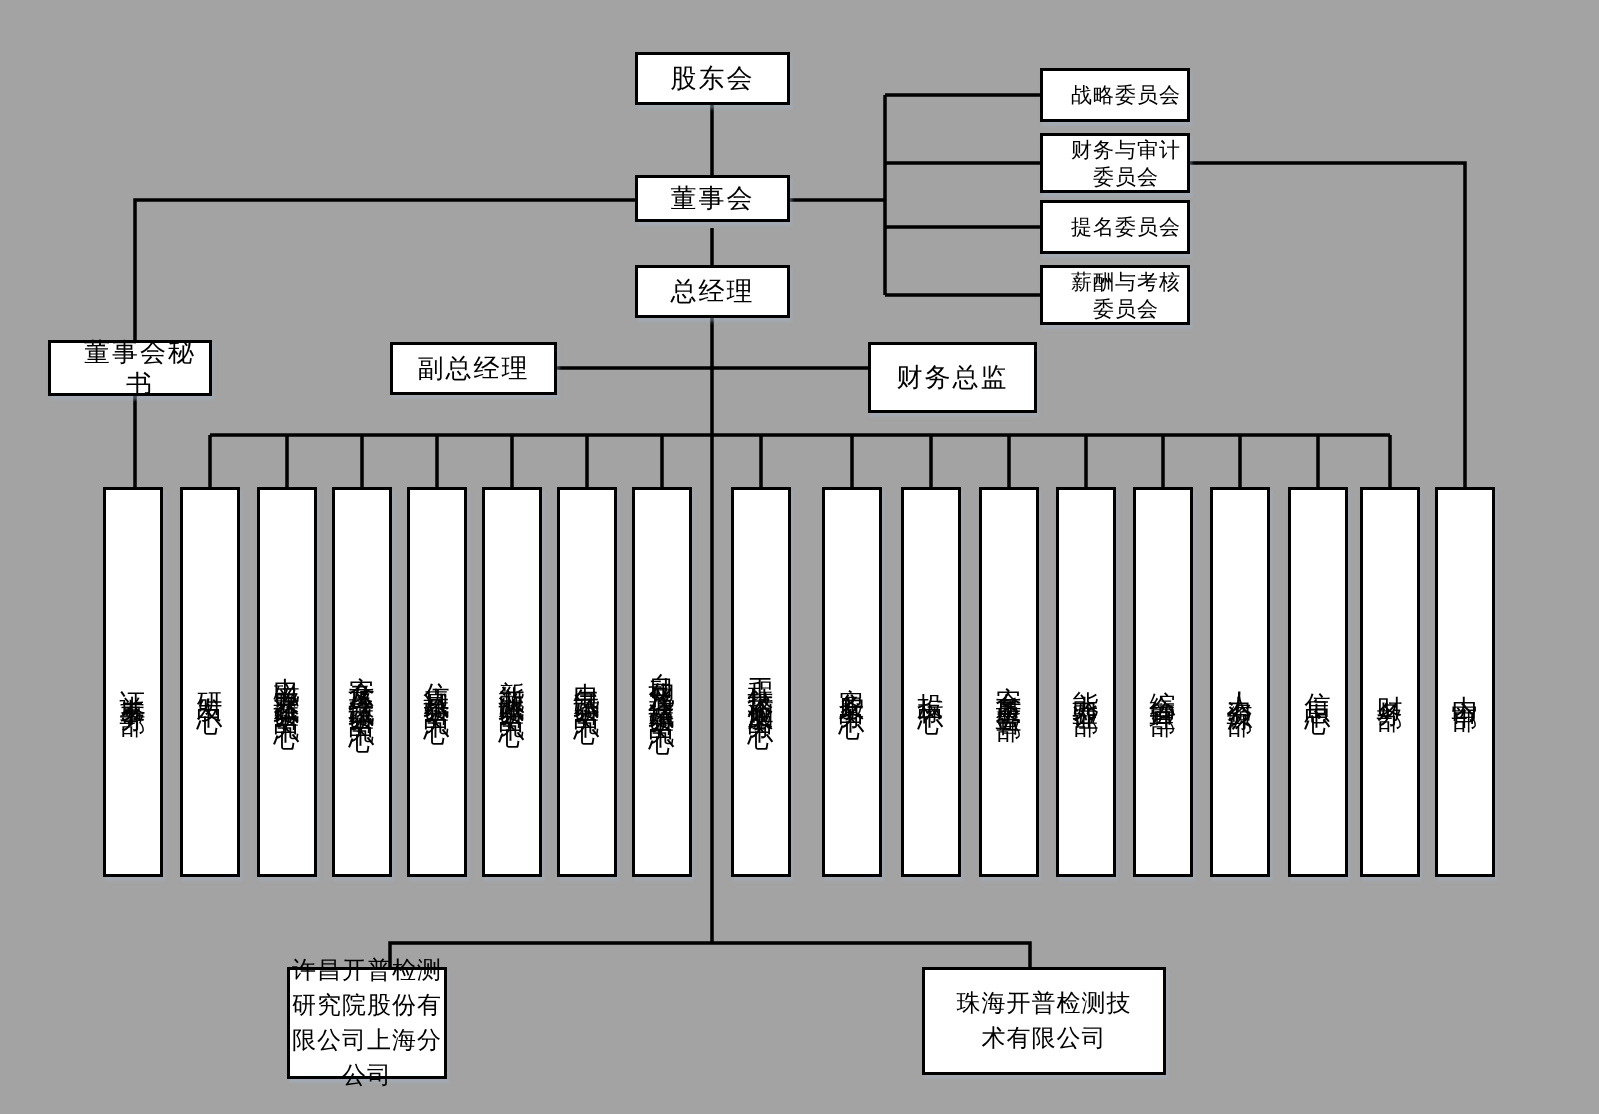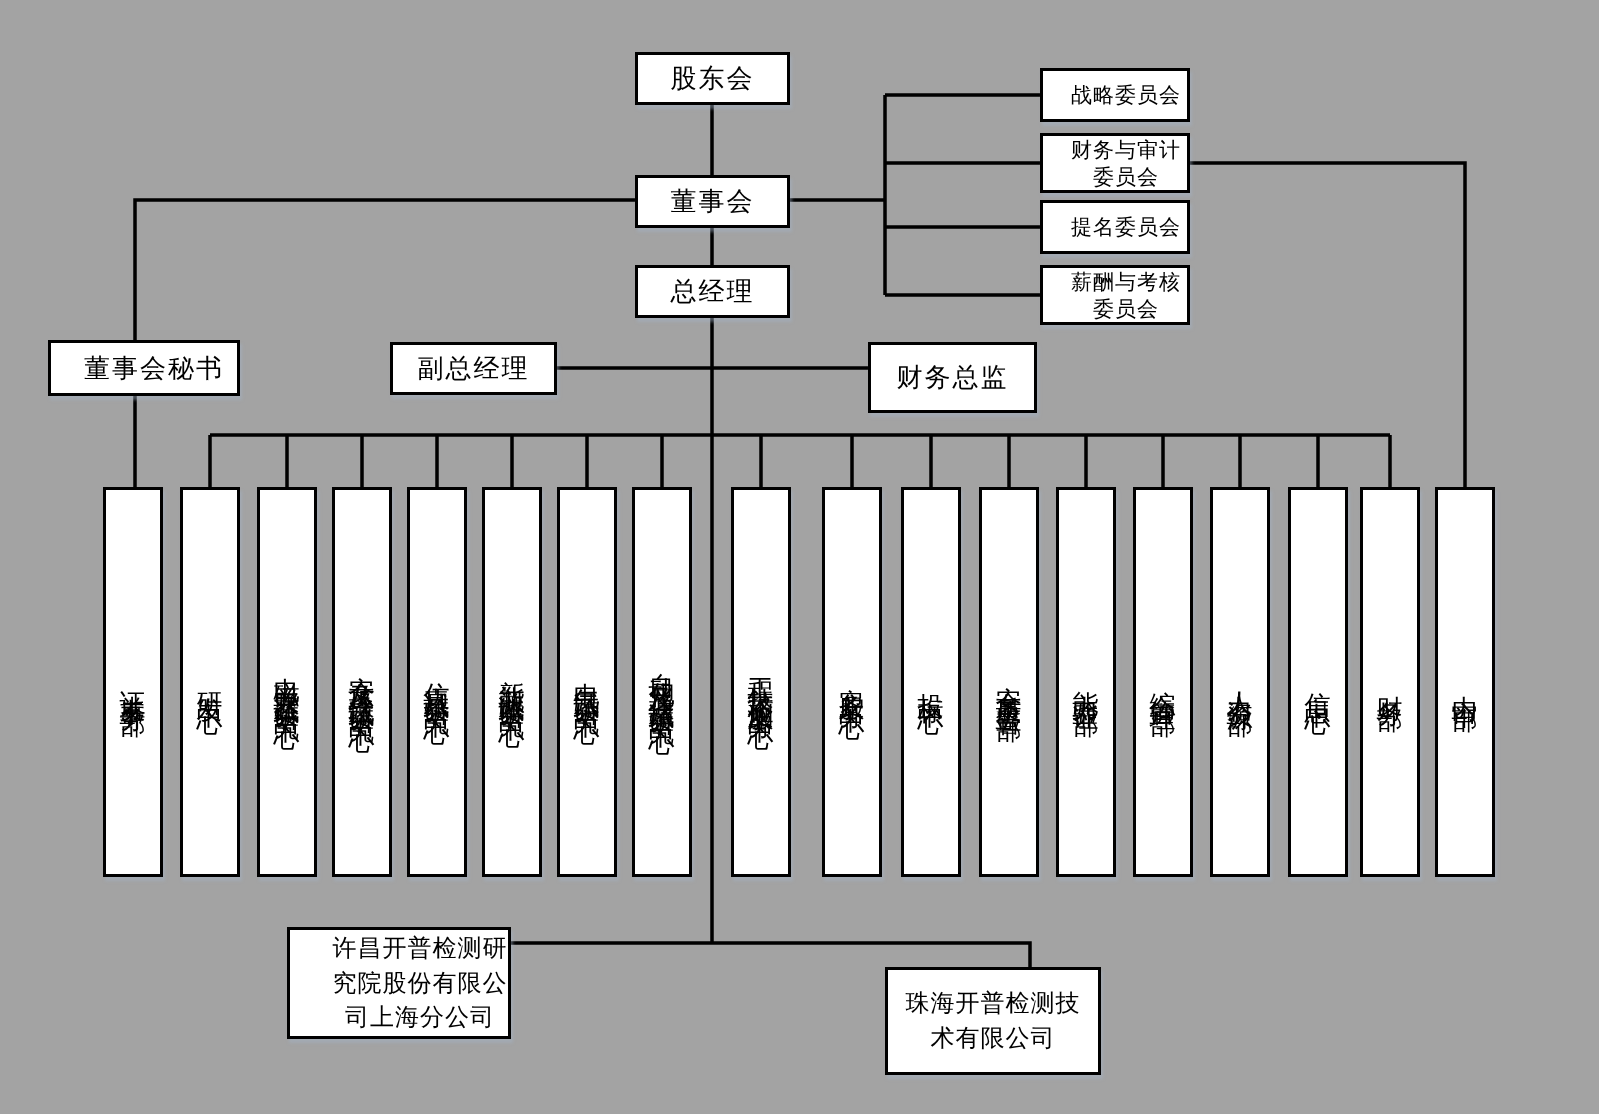--- a/index.html
+++ b/index.html
@@ -8,41 +8,41 @@
   #wires{position:absolute;left:0;top:0;pointer-events:none;}
   .node{position:absolute;background:#fff;border:3px solid #000;display:flex;align-items:center;justify-content:center;box-shadow:2px 4px 3px rgba(165,180,200,.45);box-sizing:border-box;}
   .hlabel{font-size:26px;text-align:center;line-height:1.25;letter-spacing:2px;}
   .clabel{font-size:21px;text-align:center;line-height:1.3;width:112px;letter-spacing:1px;}
   .slabel{font-size:24px;text-align:center;line-height:1.45;letter-spacing:1px;}
   .s1 .slabel{width:176px;}
   .s2 .slabel{width:180px;}
   .vlabel{writing-mode:vertical-rl;text-orientation:upright;font-size:26px;letter-spacing:5px;line-height:1;}
   
   .shareholders{left:635px;top:52px;width:155px;height:53px;}
-  .board{left:635px;top:175px;width:155px;height:53px;}
+  .board{left:635px;top:175px;width:155px;height:47px;}
   .gm{left:635px;top:265px;width:155px;height:53px;}
-  .secretary{left:48px;top:340px;width:192px;height:56px;padding-left:20px;}
+  .secretary{left:48px;top:340px;width:164px;height:56px;padding-left:20px;}
   .deputy{left:390px;top:342px;width:167px;height:53px;}
   .cfo{left:868px;top:342px;width:169px;height:71px;}
   
   .committee{left:1040px;width:150px;padding-left:22px;}
   .c1{top:68px;height:54px;}
   .c2{top:133px;height:60px;}
   .c3{top:200px;height:54px;}
   .c4{top:265px;height:60px;}
   
   .dept{top:487px;width:60px;height:390px;}
   .d1{left:103px;} .d2{left:180px;} .d3{left:257px;} .d4{left:332px;}
   .d5{left:407px;} .d6{left:482px;} .d7{left:557px;} .d8{left:632px;}
   .d9{left:731px;} .d10{left:822px;} .d11{left:901px;} .d12{left:979px;}
   .d13{left:1056px;} .d14{left:1133px;} .d15{left:1210px;} .d16{left:1288px;}
   .d17{left:1360px;} .d18{left:1435px;}
   
-  .s1{left:287px;top:927px;width:224px;height:112px;justify-content:flex-end;}
-  .s2{left:885px;top:967px;width:216px;height:108px;font-family:Liberation Serif, serif;}
+  .s1{left:287px;top:967px;width:160px;height:112px;justify-content:flex-end;}
+  .s2{left:922px;top:967px;width:244px;height:108px;font-family:Liberation Serif, serif;}
 </style>
 </head>
 <body>
 
 <div id="canvas">
 
   <svg id="wires" width="1599" height="1114" viewBox="0 0 1599 1114">
     <g stroke="#000" stroke-width="3.5" fill="none">
 
       <path d="M712 105 V175 M712 228 V265 M712 318 V943"></path>

